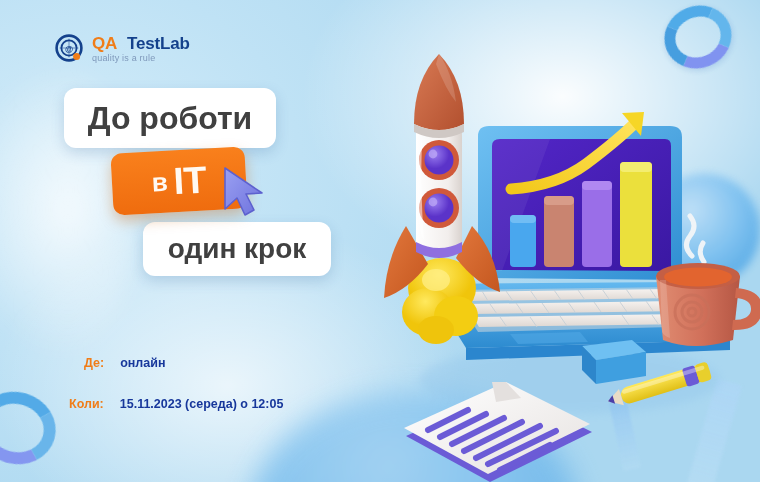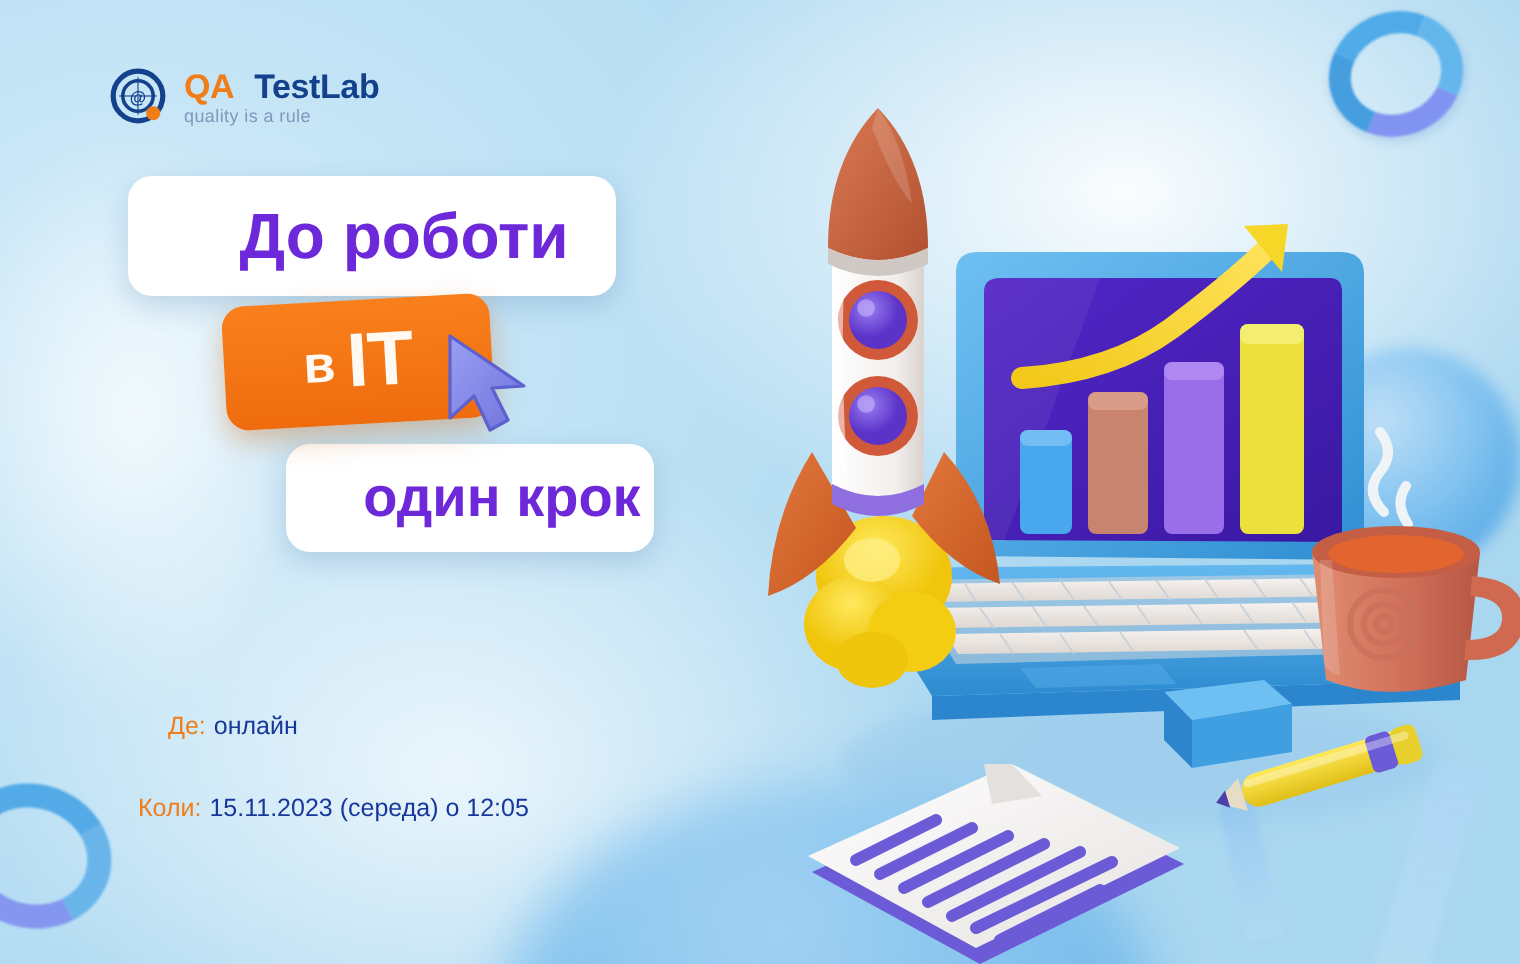--- a/index.html
+++ b/index.html
@@ -68,43 +68,43 @@
   .logo-name{font-size:17px;font-weight:bold;letter-spacing:-.2px;white-space:nowrap;}
   .logo-name .qa{color:#f07d18;text-align:center;}
   .logo-name .testlab{color:#14418c;padding-left:10px;}
   .logo-tag{font-size:9px;color:#7f99bb;margin-top:2px;letter-spacing:.2px;white-space:nowrap;}
 
   
   .card{
     position:absolute;background:#ffffff;border-radius:12px;
     box-shadow:0 5px 14px rgba(40,90,150,.20);
     display:flex;align-items:center;justify-content:center;
-    color:#6d28d9;font-weight:bold;white-space:nowrap;padding-left:32px;
+    color:#404040;font-weight:bold;white-space:nowrap;
   }
   #card-line1{left:64px;top:88px;width:212px;height:60px;font-size:32px;}
-  #card-line3{left:143px;top:222px;width:152px;height:54px;font-size:28px;}
+  #card-line3{left:143px;top:222px;width:188px;height:54px;font-size:28px;}
   #badge-line2{
     position:absolute;left:112px;top:150px;width:134px;height:62px;
     background:linear-gradient(180deg,#f9801c 0%,#ef6c0e 100%);
     border-radius:11px;transform:rotate(-3.2deg);
     box-shadow:0 6px 14px rgba(200,95,10,.35);
     display:flex;align-items:center;justify-content:center;gap:6px;
     color:#fff9f2;z-index:3;
   }
   #badge-small{font-size:26px;font-weight:bold;line-height:1;}
   #badge-big{font-size:38px;font-weight:bold;line-height:1;letter-spacing:-.5px;}
 
   #cursor{position:absolute;left:222px;top:163px;width:58px;height:62px;z-index:4;}
 
   
   #tagline{
     position:absolute;left:54px;top:312px;font-size:15px;font-weight:bold;
     color:#17379b;white-space:nowrap;
   }
-  .info-row{position:absolute;display:flex;align-items:baseline;gap:4px;font-size:12.5px;font-weight:normal;white-space:nowrap;}
+  .info-row{position:absolute;display:flex;align-items:baseline;gap:16px;font-size:12.5px;font-weight:bold;white-space:nowrap;}
   #info-where{left:84px;top:356px;}
   #info-when{left:69px;top:397px;}
   .info-label{color:#f07d18;}
   .info-value{color:#17379b;}
 
   
   #art{position:absolute;left:370px;top:40px;width:390px;height:442px;}
 </style>
 </head>
 <body>

